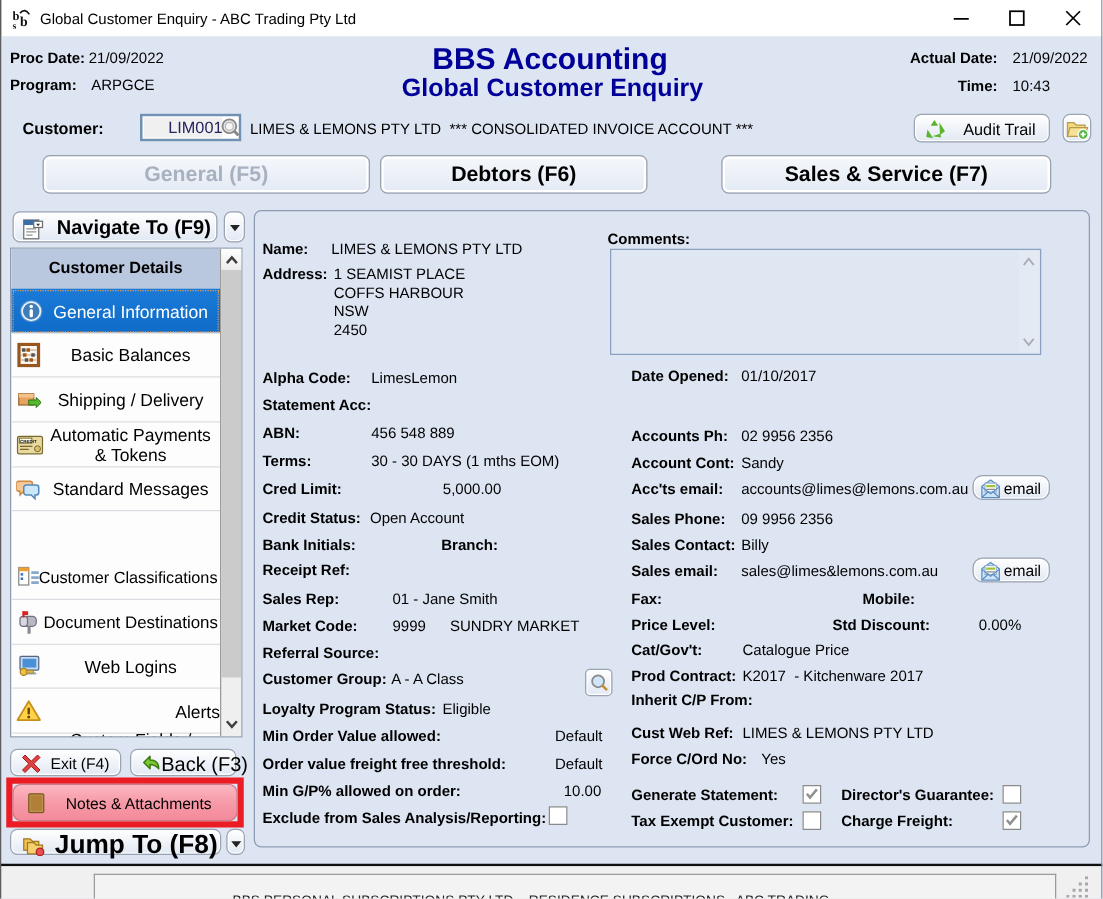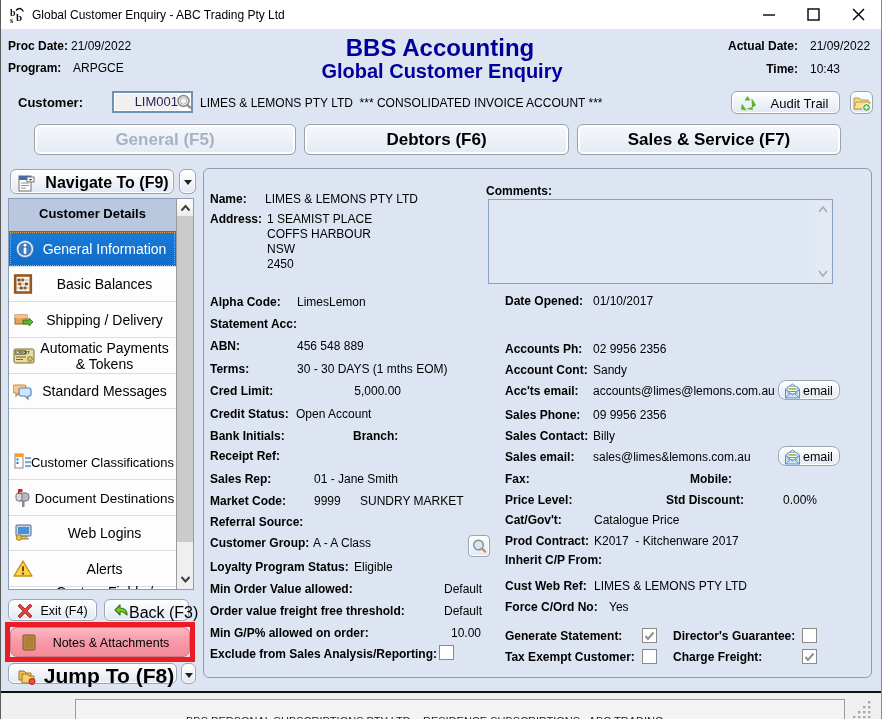--- a/index.html
+++ b/index.html
@@ -89,21 +89,21 @@
   <svg class="abs" style="left:2px;top:2px" width="18" height="18" viewBox="0 0 18 18">
     <path d="M1 4 L6 4 L8 6 L15 6 L15 15 L1 15 Z" fill="#f5d97e" stroke="#b99b4e" stroke-width="1"></path>
     <path d="M3 8 L17 8 L15 15 L1 15 Z" fill="#f7e194" stroke="#b99b4e" stroke-width="1"></path>
     <circle cx="13.5" cy="13.5" r="4" fill="#57b947" stroke="#fff" stroke-width="1"></circle>
     <line x1="13.5" y1="11.5" x2="13.5" y2="15.5" stroke="#fff" stroke-width="1.4"></line>
     <line x1="11.5" y1="13.5" x2="15.5" y2="13.5" stroke="#fff" stroke-width="1.4"></line>
   </svg>
 </div>
 
 <div class="tab" style="left:34px;width:262px;color:#a8b1c0;">General (F5)</div>
-<div class="tab" style="left:304px;width:265px;">Debtors (F6)</div>
+<div class="tab" style="left:304px;width:214px;">Debtors (F6)</div>
 <div class="tab" style="left:577px;width:264px;">Sales &amp; Service (F7)</div>
 
 <div class="abs btn" style="left:10px;top:169px;width:164px;height:25px;">
   <svg class="abs" style="left:7px;top:5px" width="18" height="17" viewBox="0 0 18 17">
     <rect x="1" y="1" width="12" height="15" fill="#fff" stroke="#707070"></rect>
     <rect x="1" y="1" width="12" height="4" fill="#3a6ea5"></rect>
     <rect x="9" y="2" width="7" height="5" fill="#fff" stroke="#707070"></rect>
     <path d="M11 4 l3 0 l-1.5 2 z" fill="#333"></path>
     <line x1="3" y1="8" x2="11" y2="8" stroke="#909090"></line>
     <line x1="3" y1="10.5" x2="11" y2="10.5" stroke="#909090"></line>
@@ -193,21 +193,21 @@
     <svg class="sicon" viewBox="0 0 20 20" width="20" height="20">
         <rect x="3" y="2" width="15" height="11" rx="1" fill="#c8d8ea" stroke="#50688a"></rect>
         <rect x="5" y="4" width="11" height="7" fill="#4a90d8"></rect>
         <rect x="8" y="13" width="5" height="2" fill="#9aa8bc"></rect>
         <rect x="5" y="15" width="11" height="1.6" fill="#9aa8bc"></rect>
         <circle cx="6" cy="14.5" r="2.8" fill="#f0c040" stroke="#a08020"></circle>
         <rect x="8" y="13.6" width="6" height="1.8" fill="#f0c040" stroke="#a08020" stroke-width="0.6"></rect>
       </svg>
     <div class="txt">Web Logins</div>
   </div>
-  <div class="srow" style="top:352px;height:36px;">
+  <div class="srow" style="top:352px;height:36px;text-align:right;">
     <svg class="sicon" viewBox="0 0 20 20" width="20" height="20">
         <path d="M10 2 L19 17 L1 17 Z" fill="#ffd24a" stroke="#c89018" stroke-width="1.4" stroke-linejoin="round"></path>
         <rect x="9" y="7" width="2" height="5.5" rx="1" fill="#6a4a10"></rect>
         <circle cx="10" cy="14.6" r="1.2" fill="#6a4a10"></circle>
       </svg>
     <div class="txt">Alerts</div>
   </div>
   <div class="srow" style="top:387px;height:40px;border-bottom:none;">
     <div class="txt" style="top:-2px;transform:none;">Custom Fields /</div>
   </div>

